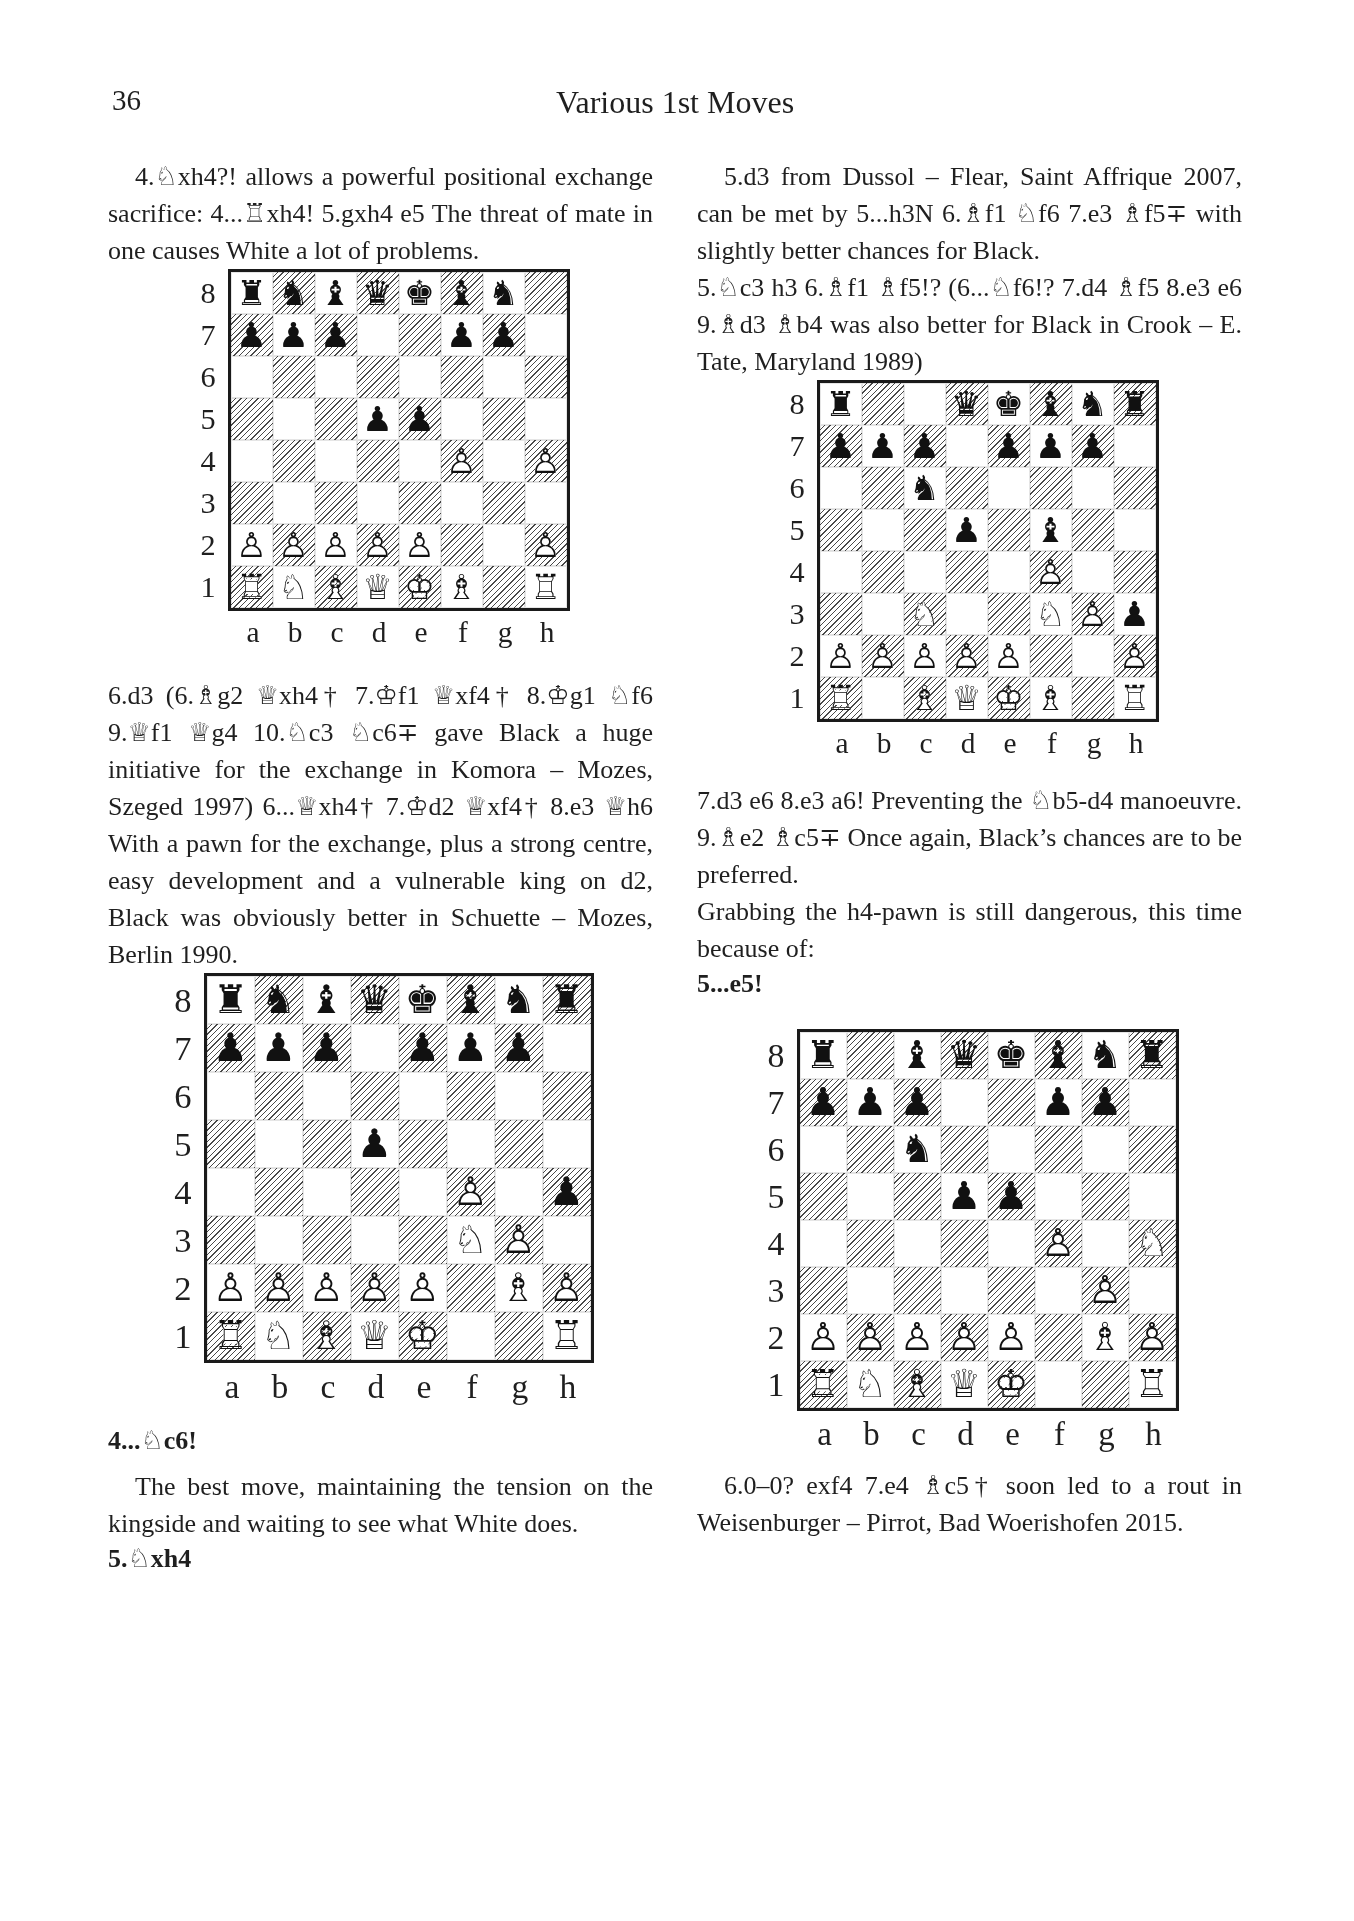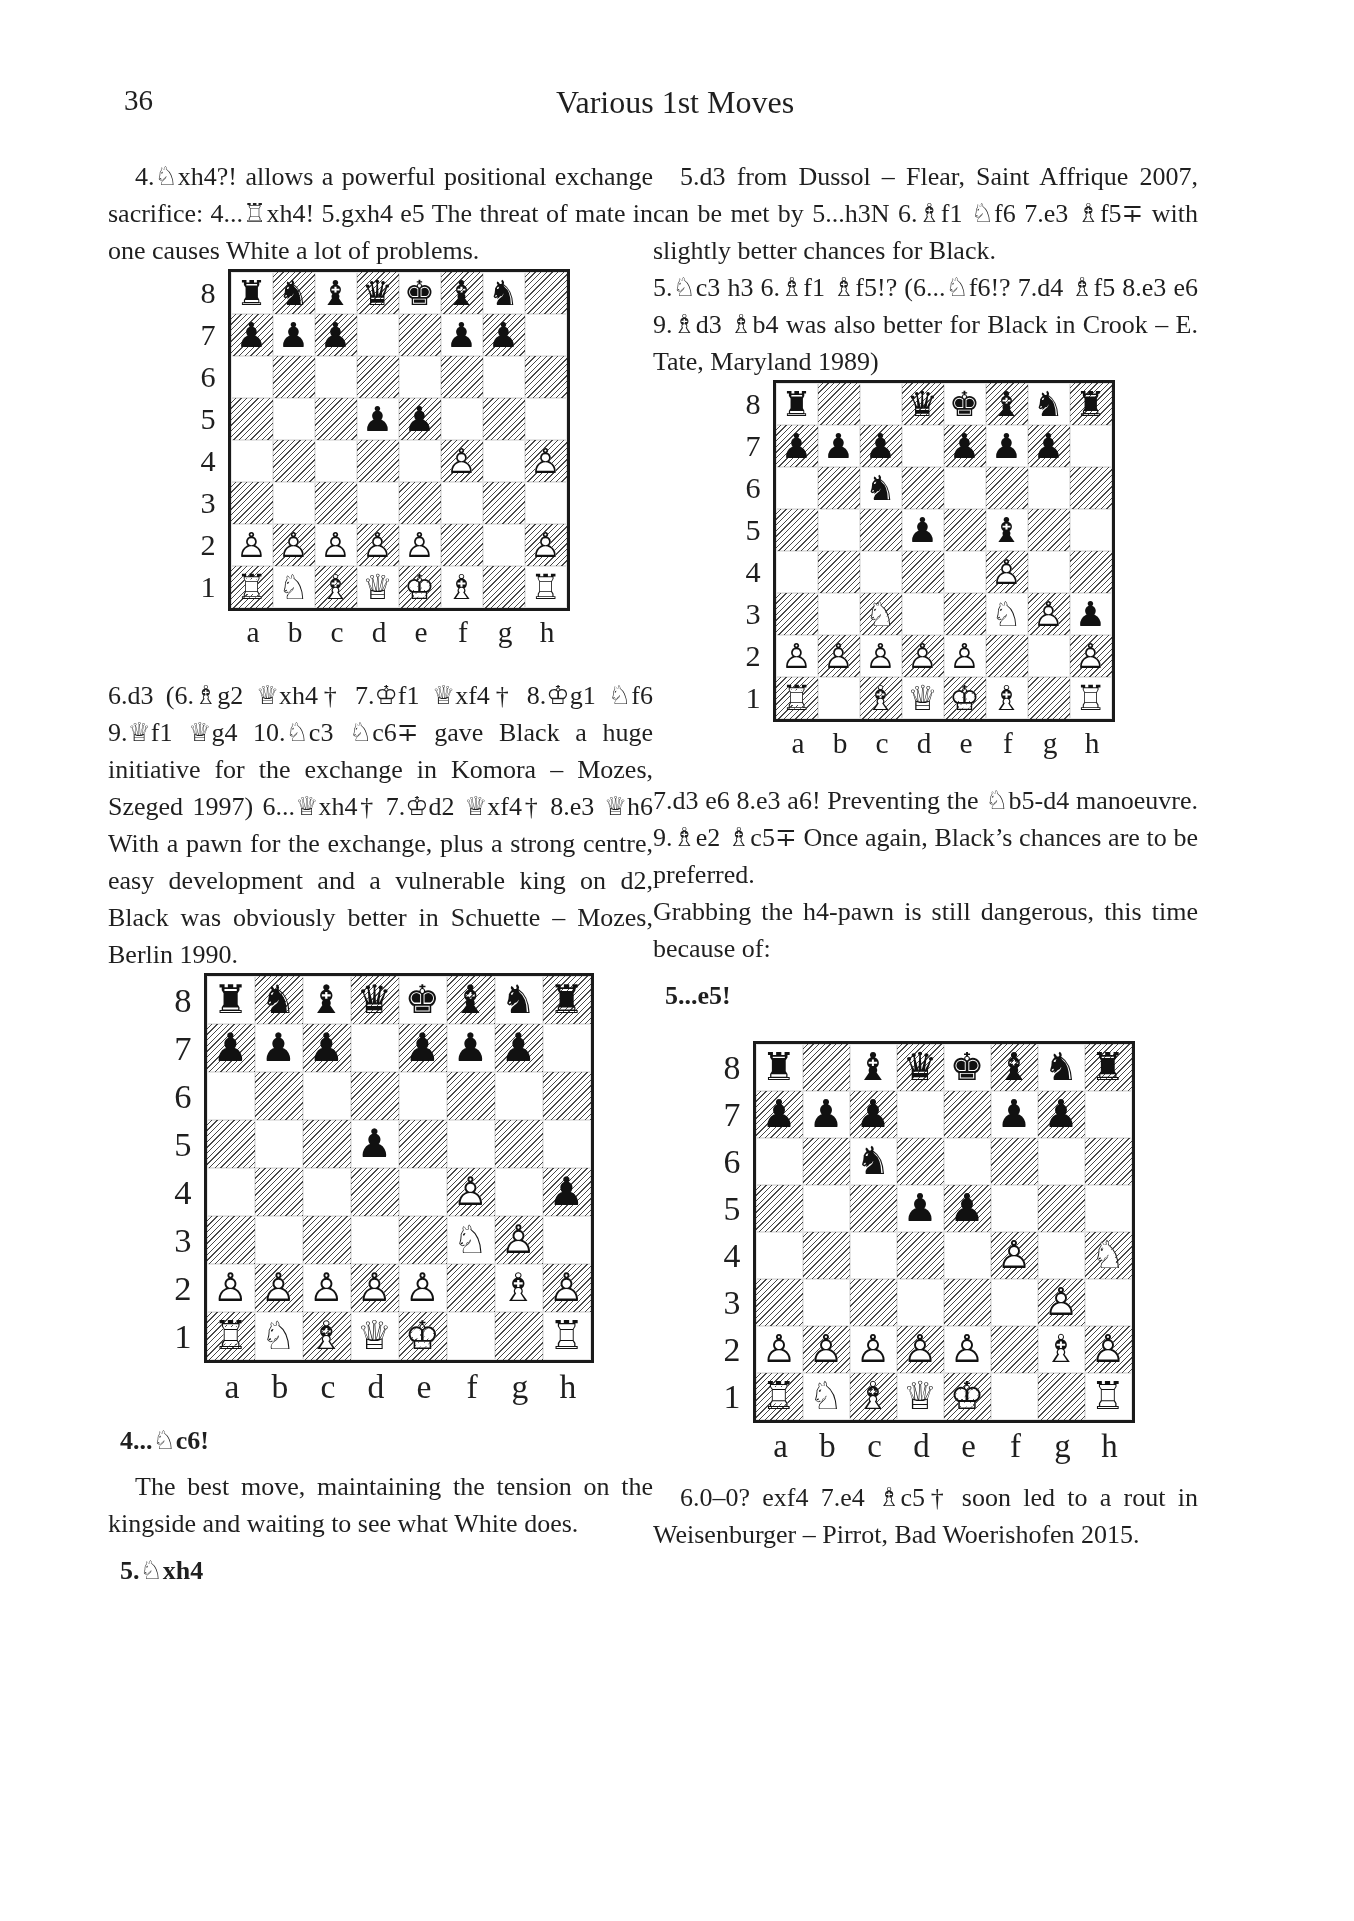--- a/index.html
+++ b/index.html
@@ -5,30 +5,30 @@
   html,body{margin:0;padding:0;background:#e8e8e8;}
   .page{
     position:relative;
     width:1354px;height:1921px;
     background:#ffffff;
     overflow:hidden;
     font-family:"Liberation Serif","DejaVu Serif","DejaVu Sans",serif;
     color:#1f1f1f;
   }
   .header{position:absolute;top:84px;left:108px;right:112px;height:40px;}
-  .page-number{position:absolute;left:16px;top:0;font-size:29px;}
+  .page-number{position:absolute;left:4px;top:0;font-size:29px;}
   .page-title{text-align:center;font-size:32px;}
-  .columns{position:absolute;top:158px;left:108px;width:1134px;display:flex;}
+  .columns{position:absolute;top:158px;left:108px;width:1134px;display:flex;gap:44px;}
   .col{width:545px;}
   p.body-text{
     font-size:26px;line-height:37px;text-align:justify;margin:0;
     font-family:"Liberation Serif","DejaVu Serif","DejaVu Sans",serif;
   }
   p.indent{text-indent:27px;}
-  .move-line{font-weight:bold;font-size:26px;line-height:34px;margin:12px;}
+  .move-line{font-weight:bold;font-size:26px;line-height:34px;margin:0;}
   
   .lc-p1{margin-bottom:52px;}
   .lc-d1{margin-bottom:28px;}
   .lc-p2{margin-bottom:30px;}
   .lc-d2{margin-bottom:18px;}
   .lc-m1{margin-bottom:10px;}
   .lc-p3{margin-bottom:42px;}
   .rc-p1{margin-bottom:48px;}
   .rc-p2{margin-bottom:18px;}
   .rc-d1{margin-bottom:22px;}

